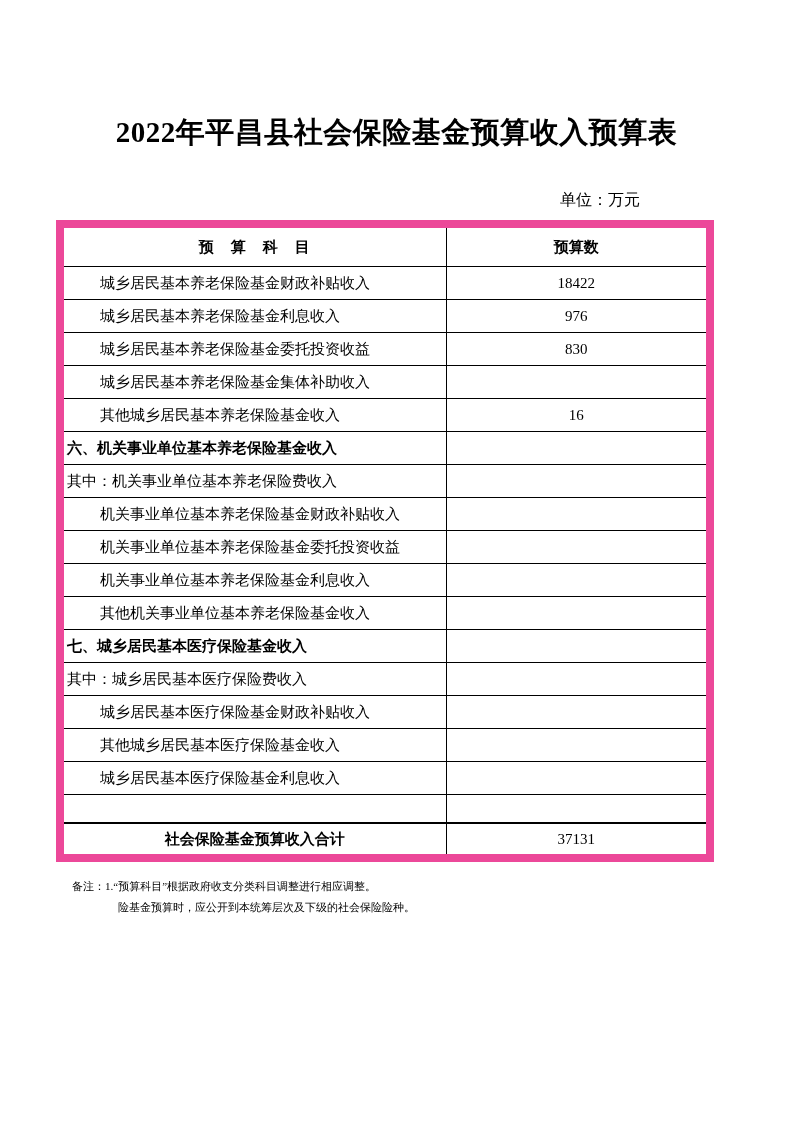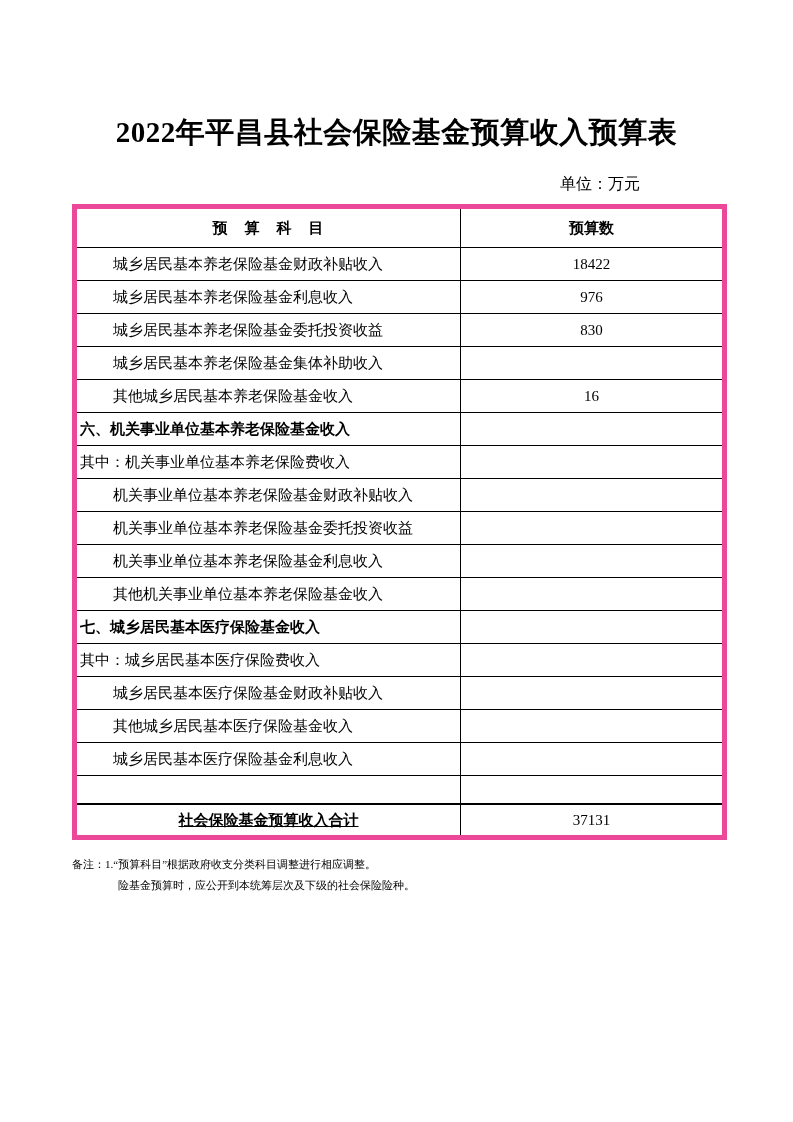--- a/index.html
+++ b/index.html
@@ -7,41 +7,41 @@
     width:793px;height:1122px;background:#ffffff;color:#000;
     font-family:"Liberation Serif","DejaVu Serif",serif;
     position:relative;overflow:hidden;
   }
   .doc-title{
     padding-top:114px;text-align:center;
     font-size:29px;font-weight:bold;letter-spacing:0.5px;
     line-height:36px;
   }
   .unit-label{
-    width:650px;margin:24px 0 11px 72px;box-sizing:border-box;
+    width:650px;margin:40px 0 11px 72px;box-sizing:border-box;
     text-align:right;padding-right:82px;font-size:16px;line-height:19px;
   }
   table.budget-table{
-    width:650px;margin-left:72px;border-collapse:collapse;
-    border:5px solid #ec4899;table-layout:fixed;
+    width:650px;margin-left:56px;border-collapse:collapse;
+    border:8px solid #ec4899;table-layout:fixed;
   }
   col.col-subject{width:386px;}
   col.col-amount{width:264px;}
   th,td{border:1px solid #000;padding:0;font-size:15px;color:#000;vertical-align:middle;}
   thead th{height:38px;font-weight:bold;}
   .th-subject{text-align:center;letter-spacing:1px;}
   .th-amount{text-align:center;}
   tbody td{height:32px;}
   .label-cell{padding-left:36px;text-align:left;}
   tr.row-sub .label-cell{padding-left:3px;}
   tr.row-section .label-cell{padding-left:3px;font-weight:bold;}
   tr.row-empty td{height:27px;}
   .value-cell{text-align:center;}
   tfoot td{height:30px;border-top:2px solid #000;}
-  .total-label{text-align:center;font-weight:bold;padding-left:0;text-decoration:underline;}
+  .total-label{text-align:center;font-weight:bold;padding-left:0;}
   .notes{
     margin:14px 0 0 72px;width:645px;
     font-size:11px;line-height:21px;
   }
   .note-line2{margin-left:31px;}
   .note-line3{margin-left:46px;}
 </style>
 </head>
 <body>
 

